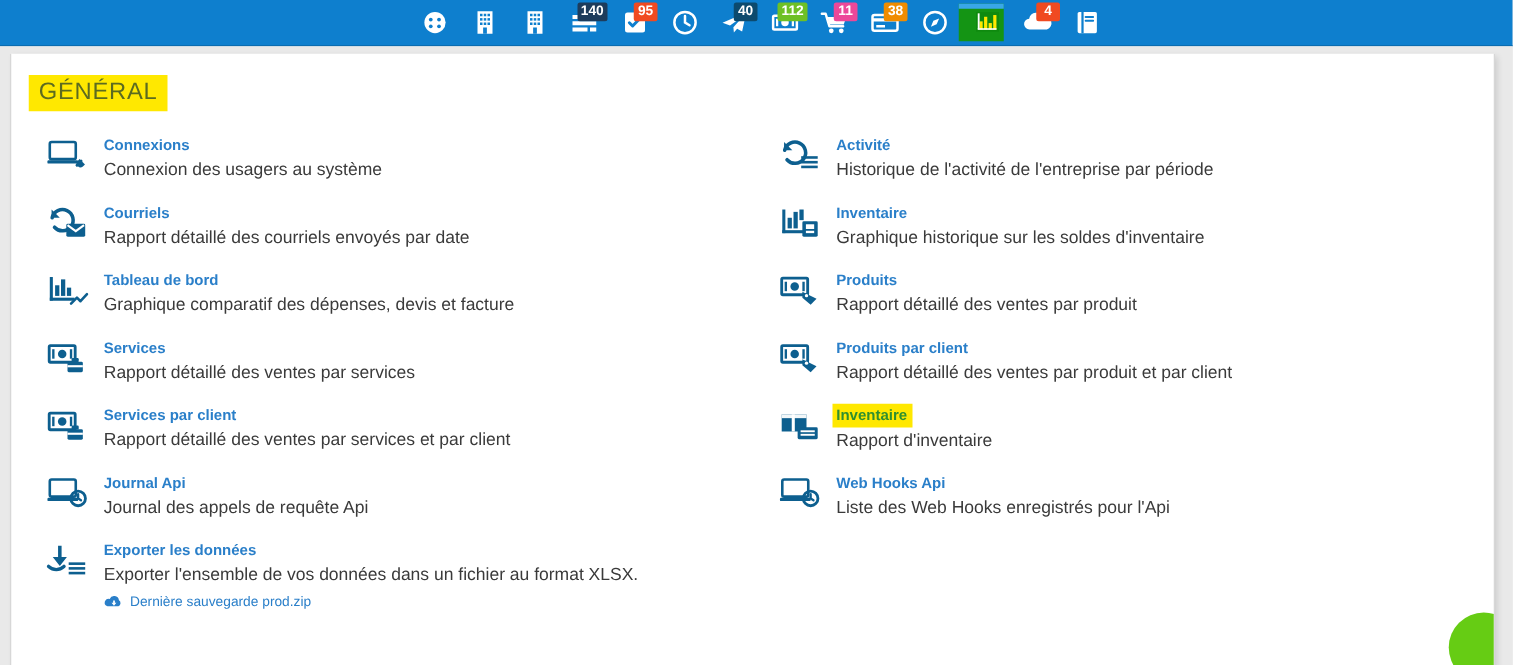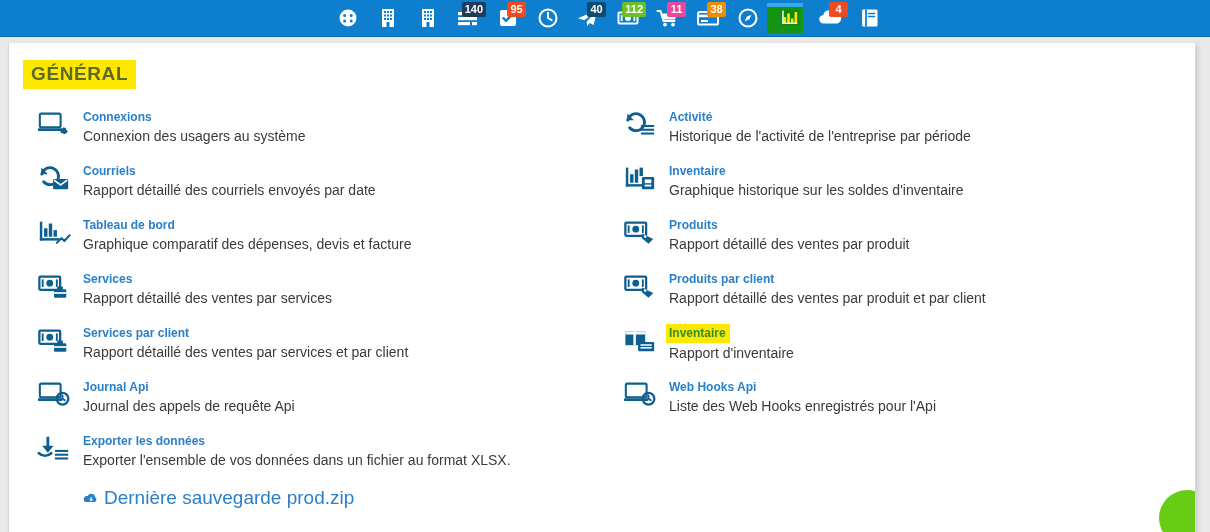--- a/index.html
+++ b/index.html
@@ -89,21 +89,21 @@
     overflow: hidden;
   }
 
   #section-title {
     position: absolute;
     top: 17px;
     left: 14px;
     background: #ffe800;
     color: #5c6b20;
     font-size: 19px;
-    font-weight: bold;
+    font-weight: normal;
     letter-spacing: 0.6px;
     padding: 3px 8px 4px 8px;
     font-family: "Liberation Sans", sans-serif;
   }
 
   #columns {
     position: absolute;
     top: 64px;
     left: 0;
     width: 1188px;
@@ -151,26 +151,25 @@
     color: #3a3a3a;
     font-size: 14px;
     line-height: 17px;
     margin-top: 2px;
   }
 
   #backup-line {
     position: absolute;
     left: 74px;
     top: 432px;
-    font-size: 19px;
+    font-size: 11px;
     color: #2a7fc9;
     display: flex;
     align-items: center;
     cursor: pointer;
-    margin-top: 12px;
   }
   #backup-line .cld {
     width: 15px;
     height: 13px;
     margin-right: 6px;
     color: #2a7fc9;
     display: inline-block;
   }
 
   #chat-bubble {

